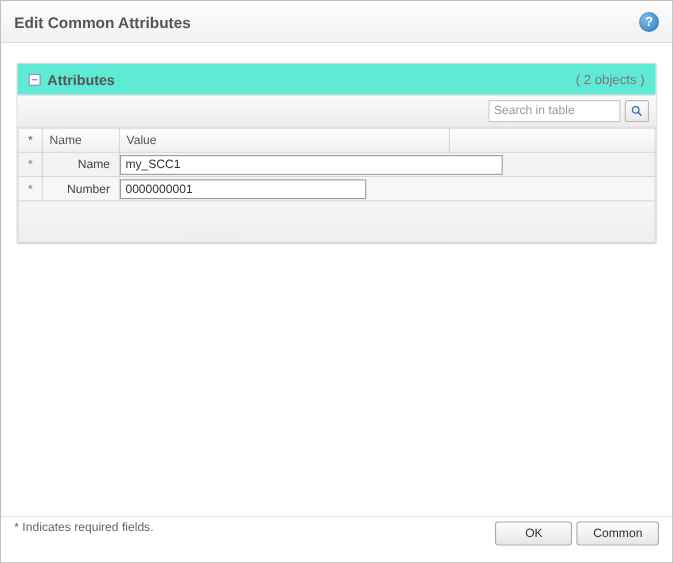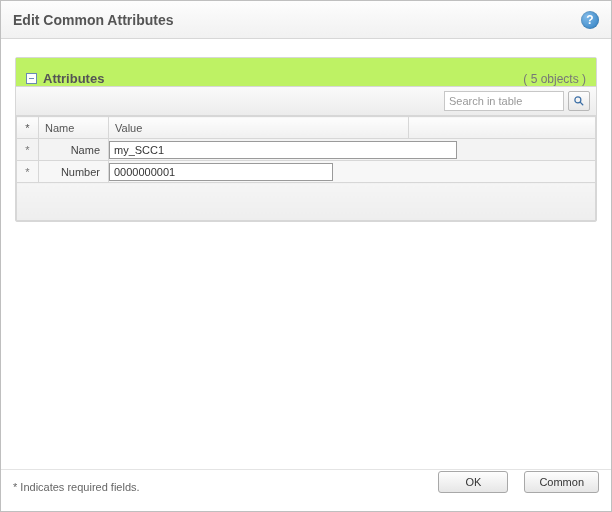--- a/index.html
+++ b/index.html
@@ -50,23 +50,23 @@
   }
   .panel {
     border: 1px solid #d7d7d7;
     border-radius: 2px;
     background: #fff;
   }
   .panel-header {
     height: 28px;
     padding: 0 10px;
     display: flex;
-    align-items: flex-end;
+    align-items: center;
     justify-content: space-between;
-    background: #bef264;
+    background: #5eead4;
   }
   .panel-header .left {
     display: flex; align-items: center; gap: 6px;
   }
   .collapse-icon {
     width: 11px; height: 11px;
     border: 1px solid #6a8bb3;
     background: #fff;
     position: relative;
     cursor: pointer;
@@ -153,29 +153,29 @@
     background: linear-gradient(#f5f5f5, #eeeeee);
     border-top: 1px solid #d7d7d7;
   }
   .footer {
     position: absolute;
     left: 0; right: 0; bottom: 0;
     height: 42px;
     border-top: 1px solid #e4e4e4;
     background: #fff;
     display: flex;
-    align-items: flex-end;
+    align-items: flex-start;
     justify-content: space-between;
-    padding: 18px 12px;
+    padding: 4px 12px;
   }
   .req-note {
     font-size: 11px;
     color: #666;
   }
-  .footer-buttons { display: flex; gap: 16px; }
+  .footer-buttons { display: flex; gap: 4px; }
   .btn {
     min-width: 70px;
     height: 22px;
     border: 1px solid #a8a8a8;
     border-radius: 3px;
     background: linear-gradient(#fefefe, #e6e6e6);
     font-size: 11px;
     color: #333;
     cursor: pointer;
     padding: 0 14px;
@@ -195,21 +195,21 @@
   </div>
 
   <div class="content-area">
     <div class="panel">
 
       <div class="panel-header">
         <div class="left">
           <div class="collapse-icon"></div>
           <div class="panel-title">Attributes</div>
         </div>
-        <div class="object-count">( 5 objects )</div>
+        <div class="object-count">( 2 objects )</div>
       </div>
 
       <div class="toolbar-row">
         <input type="text" class="search-input" placeholder="Search in table" style="">
         <div class="search-btn">
           <svg viewBox="0 0 16 16">
             <circle cx="6.5" cy="6.5" r="4" fill="none" stroke="#3b6ea5" stroke-width="1.6"></circle>
             <line x1="9.5" y1="9.5" x2="13" y2="13" stroke="#3b6ea5" stroke-width="1.8" stroke-linecap="round"></line>
           </svg>
         </div>

